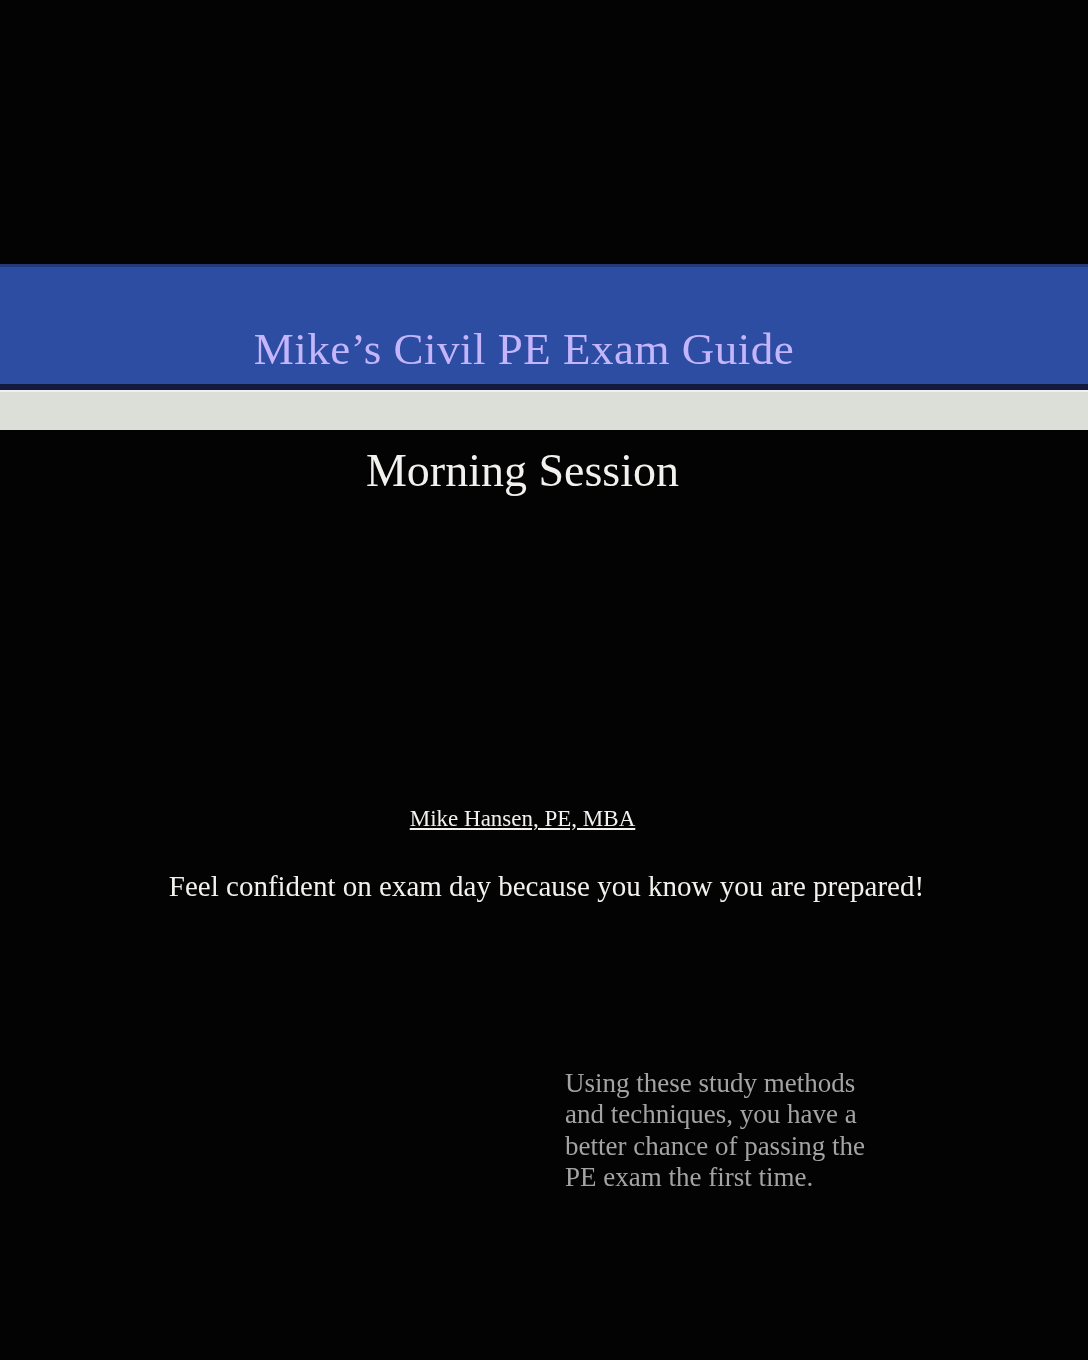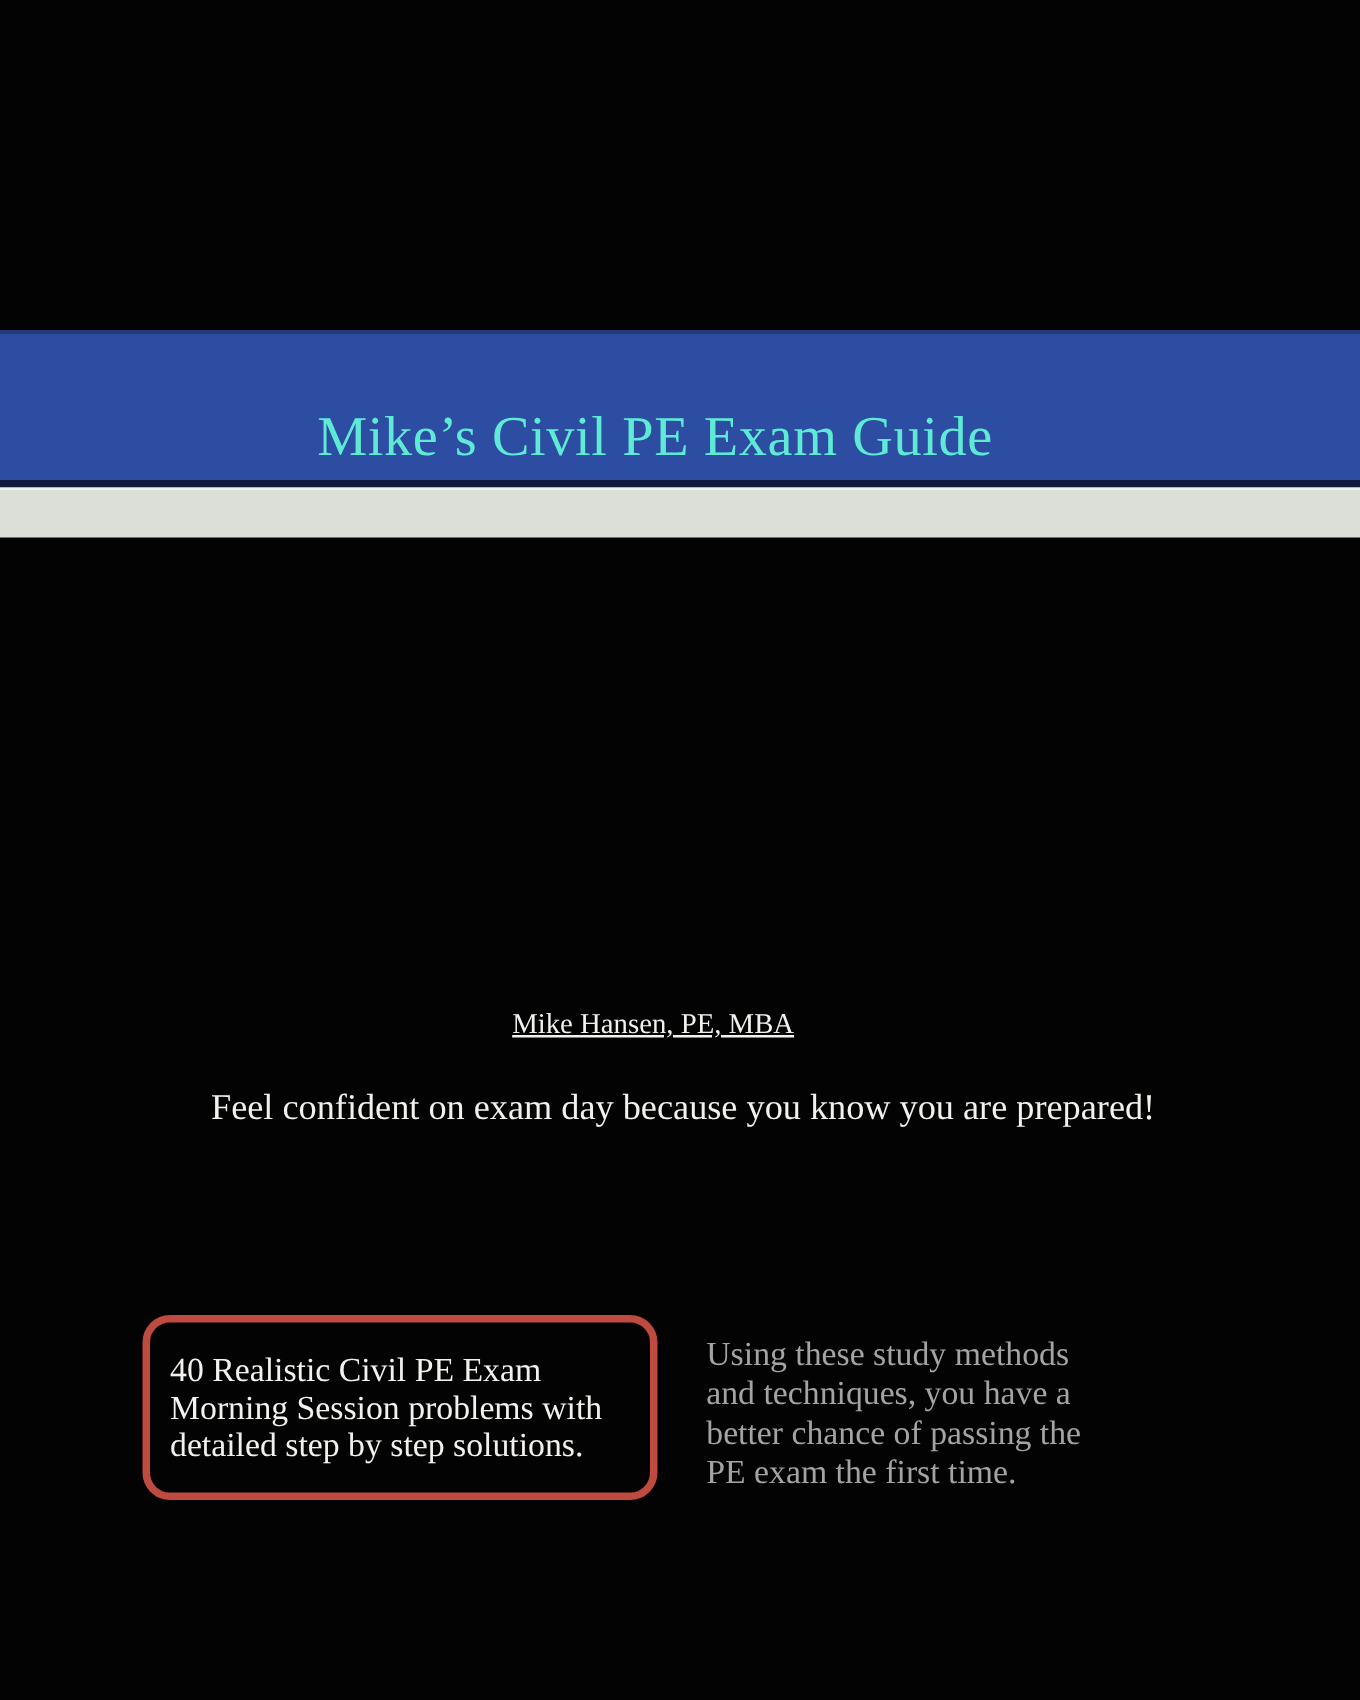--- a/index.html
+++ b/index.html
@@ -23,21 +23,21 @@
     right: 0;
     height: 117px;
     background: #2d4da3;
     border-top: 3px solid #24387c;
     border-bottom: 6px solid #131a3d;
     display: flex;
     align-items: flex-end;
     justify-content: center;
   }
   .banner-title {
-    color: #5eead4;
+    color: #c4b5fd;
     font-size: 45px;
     letter-spacing: 0.5px;
     padding-bottom: 9px;
     padding-right: 40px; 
     white-space: nowrap;
   }
   
   .strip {
     position: absolute;
     top: 390px;
@@ -104,29 +104,25 @@
 <body>
 
 <div class="page">
 
   <div class="banner">
     <div class="banner-title">Mike’s Civil PE Exam Guide</div>
   </div>
 
   <div class="strip"></div>
 
+  <div class="centered-line subtitle">Morning Session</div>
 
   <div class="centered-line author">Mike Hansen, PE, MBA</div>
 
   <div class="centered-line tagline">Feel confident on exam day because you know you are prepared!</div>
 
-  <div class="callout">
-    <div class="callout-text">40 Realistic Civil PE Exam
-Morning Session problems with
-detailed step by step solutions.</div>
-  </div>
 
   <div class="note-text">Using these study methods
 and techniques, you have a
 better chance of passing the
 PE exam the first time.</div>
 
 </div>
 
 </body></html>

